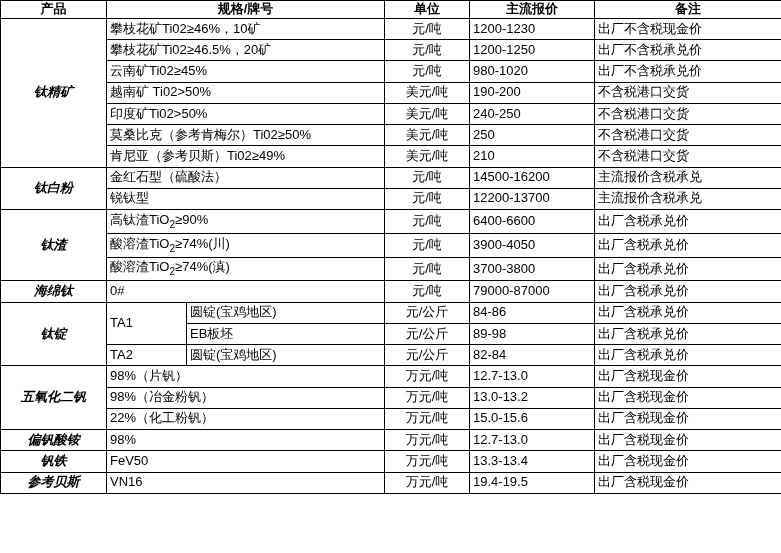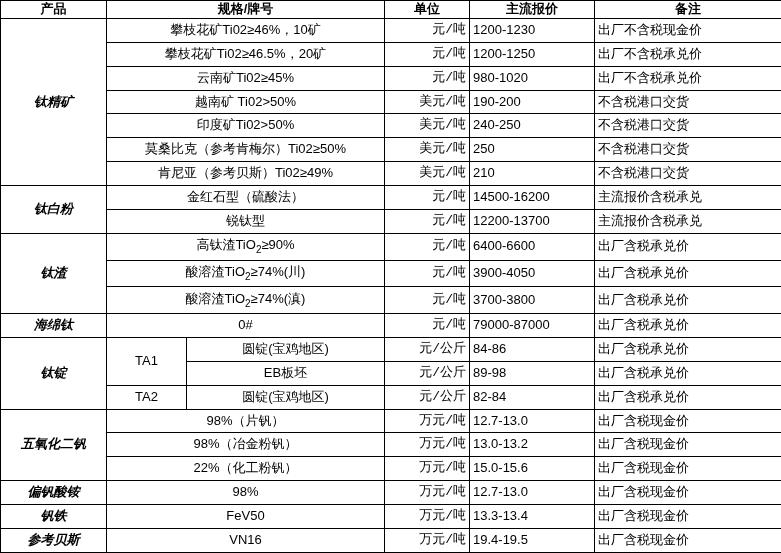--- a/index.html
+++ b/index.html
@@ -15,21 +15,21 @@
     width: 781px;
     height: 553px;
     box-sizing: border-box;
     background: #ffffff;
     overflow: hidden;
   }
   table.price-table {
     border-collapse: collapse;
     table-layout: fixed;
     width: 781px;
-    height: 553px;
+    height: 494px;
   }
   table.price-table col.c-product { width: 106px; }
   table.price-table col.c-spec-a  { width: 80px; }
   table.price-table col.c-spec-b  { width: 198px; }
   table.price-table col.c-unit    { width: 85px; }
   table.price-table col.c-price   { width: 125px; }
   table.price-table col.c-remark  { width: 187px; }
 
   table.price-table td, table.price-table th {
     border: 1px solid #000000;
@@ -46,27 +46,26 @@
     font-size: 15px;
     background: #ffffff;
   }
   td.product {
     text-align: center;
     font-weight: bold;
     font-size: 14px;
     font-style: italic;
   }
   td.spec {
-    text-align: center;
+    text-align: left;
     padding-left: 5px;
     margin-top: 28px;
   }
   td.unit {
-    text-align: right;
-    font-family: Liberation Mono, monospace;
+    text-align: center;
   }
   td.price {
     text-align: left;
     padding-left: 5px;
     margin-left: 9px;
   }
   td.remark {
     text-align: left;
   }
 </style>

